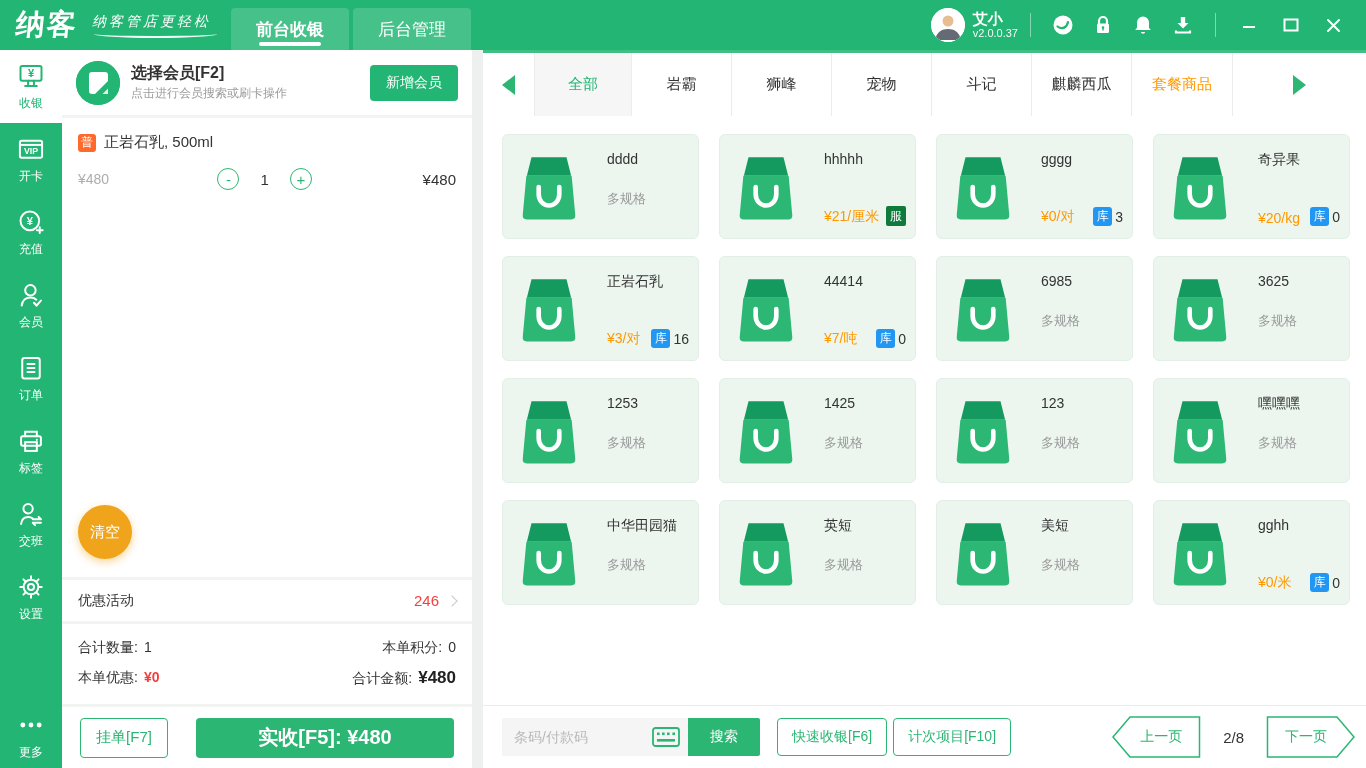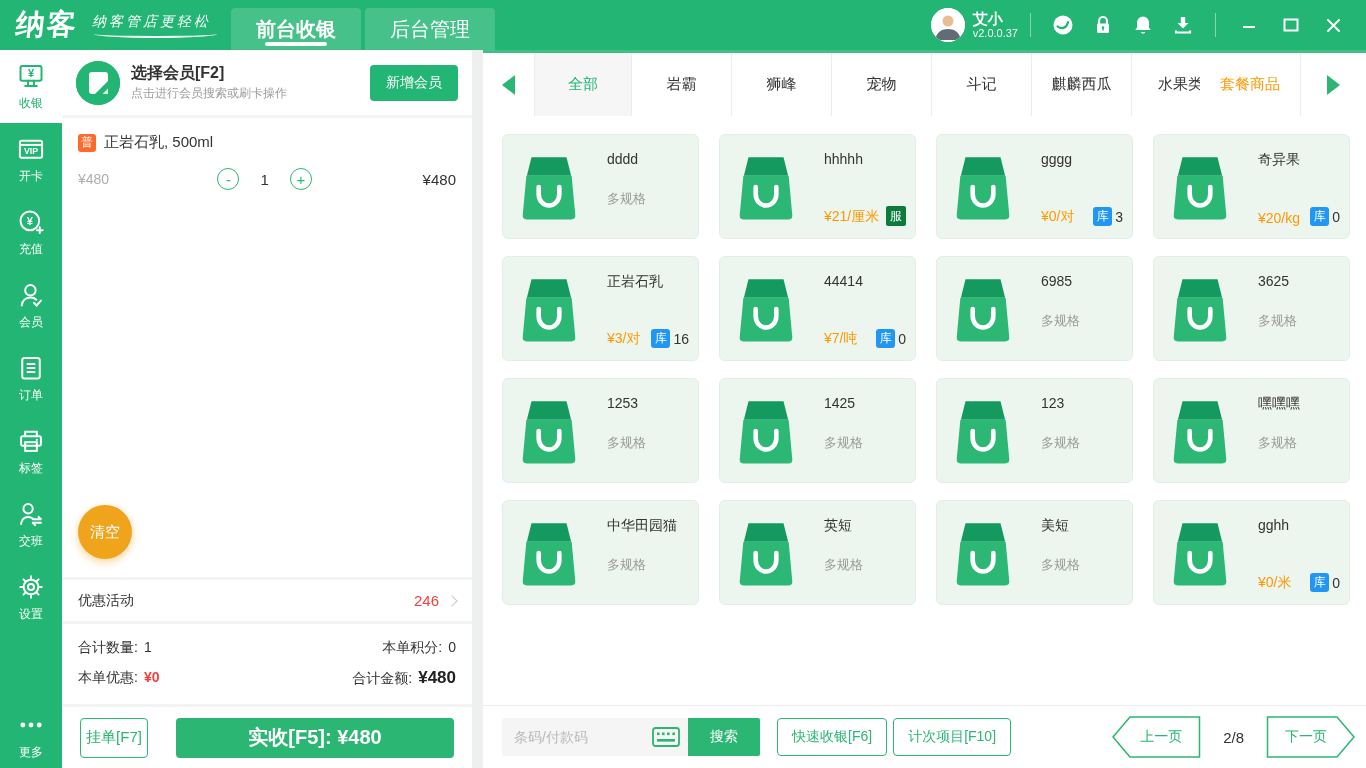--- a/index.html
+++ b/index.html
@@ -6,21 +6,21 @@
   html,body { width:1366px; height:768px; overflow:hidden; }
   body { font-family:"Liberation Sans","DejaVu Sans",sans-serif; font-size:14px; color:#333; background:#edf0ee; }
   .app { position:relative; width:1366px; height:768px; background:#edf0ee; }
 
   
   .topbar { position:absolute; left:0; top:0; width:1366px; height:50px; background:#22b573; display:flex; align-items:center; }
   .logo { margin-left:16px; font-size:29px; font-weight:bold; color:#fff; letter-spacing:2px; transform:skewX(-6deg); white-space:nowrap; }
   .slogan { margin-left:14px; color:#fff; font-size:14px; font-style:italic; letter-spacing:3px; padding-bottom:7px; position:relative; white-space:nowrap;font-family:Liberation Mono, monospace; }
   .slogan::after { content:""; position:absolute; left:2px; right:-6px; bottom:0; height:8px; border-bottom:2px solid rgba(255,255,255,.95); border-radius:0 0 100% 100%/0 0 8px 8px; }
   .nav { display:flex; align-self:flex-end; margin-left:20px; gap:4px; height:42px; }
-  .nav-tab { padding:0 25px; background:rgba(255,255,255,.16); border-radius:4px 4px 0 0; color:#fff; font-size:20px; display:flex; align-items:center; position:relative; cursor:pointer; }
+  .nav-tab { padding:0 25px; background:rgba(255,255,255,.16); border-radius:4px 4px 0 0; color:#fff; font-size:17px; display:flex; align-items:center; position:relative; cursor:pointer; }
   .nav-tab.active { font-weight:bold; }
   .nav-tab.active::after { content:""; position:absolute; bottom:4px; left:50%; transform:translateX(-50%); width:62px; height:4px; background:#fff; border-radius:2px; }
   .tb-right { margin-left:auto; display:flex; align-items:center; margin-right:12px; }
   .avatar { width:34px; height:34px; border-radius:50%; background:#fff; overflow:hidden; flex:none; }
   .user-col { margin-left:8px; color:#fff; line-height:1.15; }
   .user-name { font-size:15px; font-weight:bold; }
   .user-ver { font-size:11px; opacity:.95; }
   .tb-div { width:1px; height:24px; background:rgba(255,255,255,.45); margin:0 12px; }
   .tb-icon { width:40px; height:50px; display:flex; align-items:center; justify-content:center; cursor:pointer; }
   .win-btn { width:42px; height:50px; display:flex; align-items:center; justify-content:center; cursor:pointer; }
@@ -59,21 +59,21 @@
   .chev { width:8px; height:8px; border-top:1px solid #c9c9c9; border-right:1px solid #c9c9c9; transform:rotate(45deg); margin-left:9px; }
   .summary { border-top:3px solid #f2f4f2; padding:9px 16px 11px; flex:none; }
   .sum-row { display:flex; align-items:center; height:30px; }
   .sum-left, .sum-right { display:flex; align-items:baseline; gap:6px; }
   .sum-right { margin-left:auto; }
   .sum-lbl { font-size:14px; color:#333; }
   .sum-val { font-size:14px; color:#333; }
   .sum-val.red { color:#f53f3f; font-weight:bold; }
   .sum-val.big { font-size:17px; font-weight:bold; color:#222; }
   .panel-btns { height:64px; border-top:3px solid #f2f4f2; display:flex; align-items:center; padding:0 18px; gap:28px; flex:none; }
-  .btn-hold { width:68px; height:40px; background:#fff; border:1px solid #2bb673; border-radius:4px; color:#2bb673; font-size:15px; cursor:pointer; }
+  .btn-hold { width:88px; height:40px; background:#fff; border:1px solid #2bb673; border-radius:4px; color:#2bb673; font-size:15px; cursor:pointer; }
   .btn-pay { flex:1; height:40px; background:#2bb673; border:none; border-radius:4px; color:#fff; font-size:20px; font-weight:bold; cursor:pointer; }
 
   
   .main { position:absolute; left:483px; top:50px; right:0; bottom:0; background:#fff; display:flex; flex-direction:column; }
   .cat-bar { height:66px; border-top:3px solid #3fbf83; display:flex; align-items:stretch; flex:none; }
   .cat-arrow { width:52px; display:flex; align-items:center; justify-content:center; cursor:pointer; }
   .cat-arrow.l { border-right:1px solid #ececec; }
   .cat-arrow.r { flex:1; border-left:1px solid #ececec; }
   .tri-l { width:0; height:0; border-top:10px solid transparent; border-bottom:10px solid transparent; border-right:13px solid #2bb673; }
   .tri-r { width:0; height:0; border-top:10px solid transparent; border-bottom:10px solid transparent; border-left:13px solid #2bb673; }
@@ -332,21 +332,20 @@
     <div class="cat-bar">
       <div class="cat-arrow l">
           <span class="tri-l"></span>
         </div>
       <div class="cat active">全部</div>
       <div class="cat">岩霸</div>
       <div class="cat">狮峰</div>
       <div class="cat">宠物</div>
       <div class="cat">斗记</div>
       <div class="cat">麒麟西瓜</div>
-      <div class="cat clipped">水果类</div>
       <div class="cat special">套餐商品</div>
       <div class="cat-arrow r">
           <span class="tri-r"></span>
         </div>
     </div>
 
     <div class="grid">
 
       <div class="card">
         <svg class="bag" width="66" height="70" viewBox="0 0 64 68">

